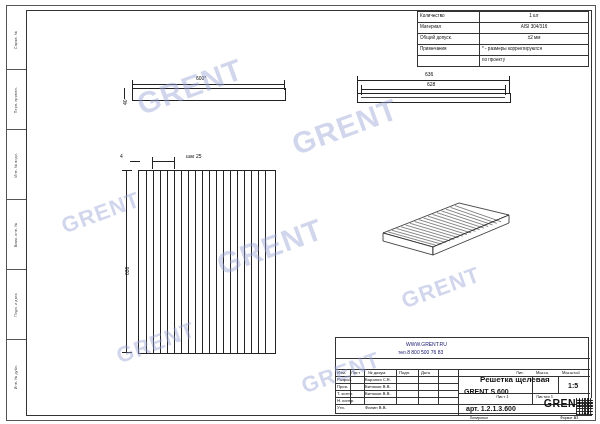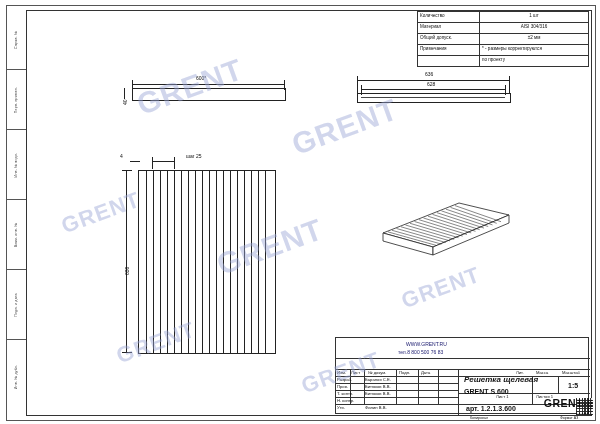--- a/index.html
+++ b/index.html
@@ -241,21 +241,21 @@
     <div class="tb-txt" style="left:29px;top:40px;">Баранов С.Е.</div>
     <div class="tb-txt" style="left:1px;top:47px;">Пров.</div>
     <div class="tb-txt" style="left:29px;top:47px;">Битюков В.В.</div>
     <div class="tb-txt" style="left:1px;top:54px;">Т. контр.</div>
     <div class="tb-txt" style="left:29px;top:54px;">Битюков В.В.</div>
     <div class="tb-txt" style="left:1px;top:61px;">Н. контр.</div>
     <div class="tb-txt" style="left:29px;top:61px;"></div>
     <div class="tb-txt" style="left:1px;top:68px;">Утв.</div>
     <div class="tb-txt" style="left:29px;top:68px;">Филин В.В.</div>
 
-    <div class="tb-txt big" style="left:128px;top:38px;font-style:italic;">Решетка щелевая</div>
+    <div class="tb-txt big" style="left:144px;top:38px;">Решетка щелевая</div>
     <div class="tb-txt mid" style="left:128px;top:50px;">GRENT S 600</div>
     <div class="tb-txt mid" style="left:130px;top:67px;">арт. 1.2.1.3.600</div>
 
     <div class="tb-txt" style="left:180px;top:33px;">Лит.</div>
     <div class="tb-txt" style="left:200px;top:33px;">Масса</div>
     <div class="tb-txt" style="left:226px;top:33px;">Масштаб</div>
     <div class="tb-txt mid" style="left:232px;top:44px;">1:5</div>
     <div class="tb-txt" style="left:160px;top:57px;">Лист 1</div>
     <div class="tb-txt" style="left:200px;top:57px;">Листов 1</div>
 

